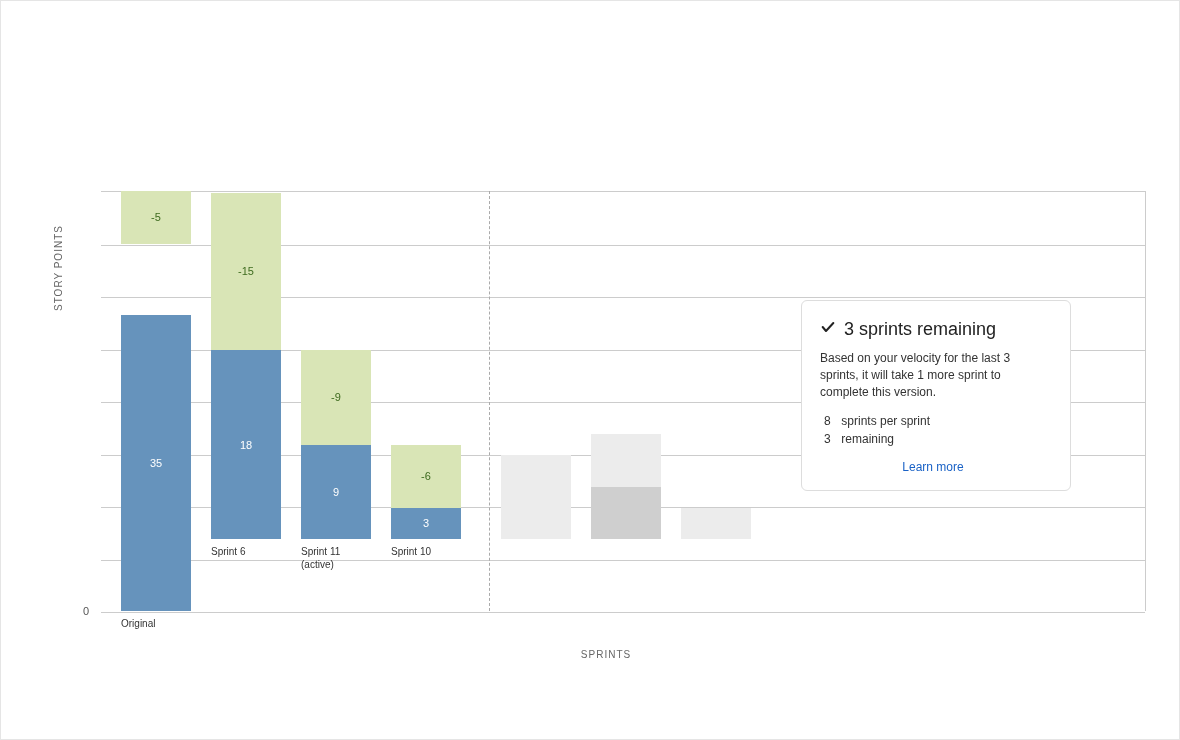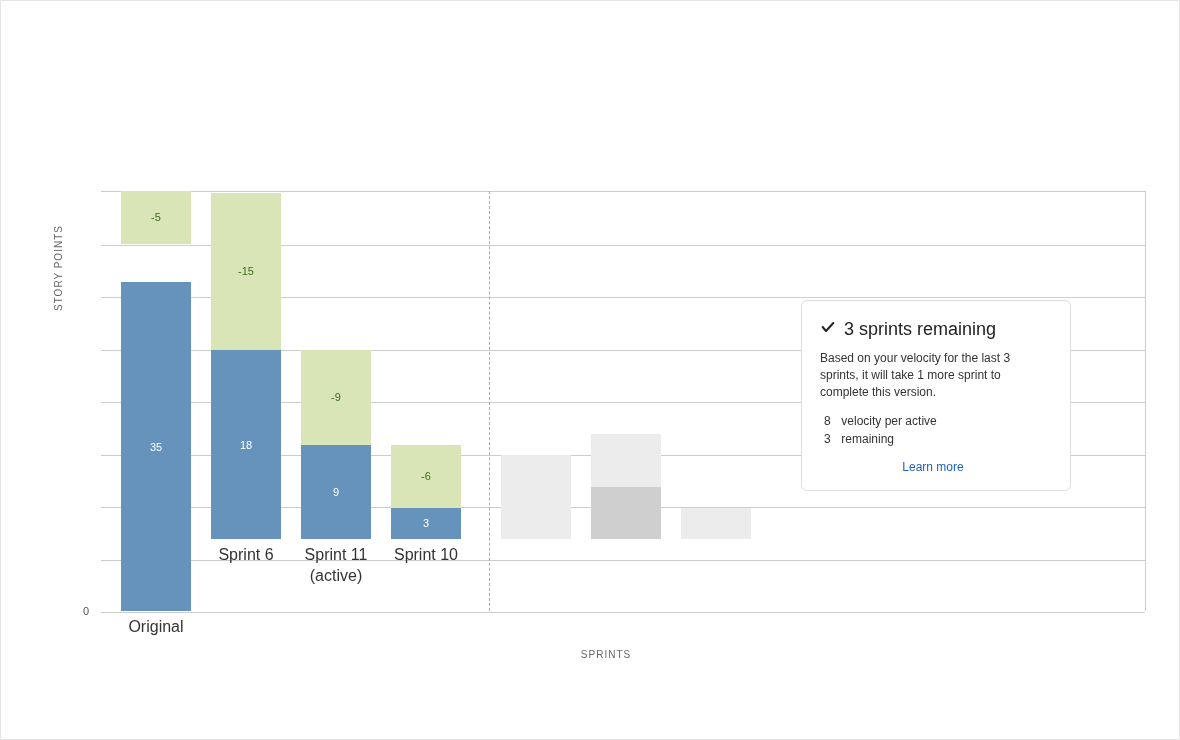--- a/index.html
+++ b/index.html
@@ -87,22 +87,22 @@
     text-align: center;
     font-size: 11px;
   }
   .val-white { color: #fff; }
   .val-green { color: #3e6b1f; }
   .bar-label {
     position: absolute;
     top: 100%;
     width: 100%;
     margin-top: 6px;
-    text-align: center;
-    font-size: 16px;
+    text-align: left;
+    font-size: 10px;
     color: #333;
     line-height: 1.3;
   }
   .y-zero {
     position: absolute;
     left: 22px;
     top: 414px;
     font-size: 11px;
     color: #555;
   }
@@ -186,21 +186,21 @@
       <div class="grid-line" style="top:315px"></div>
       <div class="grid-line" style="top:367.5px"></div>
       <div class="grid-line" style="top:420px"></div>
     </div>
 
     <div class="divider-dash" style="left:428px"></div>
 
     <div class="bars-area">
 
       <div class="bar-group" style="left:20px; height:420px">
-        <div class="bar-seg seg-blue" style="bottom:0;   height:329px">
+        <div class="bar-seg seg-blue" style="bottom:0;   height:296px">
           <div class="bar-val val-white" style="top:50%; transform:translateY(-50%)">35</div>
         </div>
         <div class="bar-seg seg-green" style="bottom:367.5px; height:52.5px">
           <div class="bar-val val-green" style="top:50%; transform:translateY(-50%)">-5</div>
         </div>
         <div class="bar-label" style="top:420px">Original</div>
       </div>
 
       <div class="bar-group" style="left:110px; height:420px">
         <div class="bar-seg seg-blue" style="bottom:72px; height:189px">
@@ -256,21 +256,21 @@
         <svg viewBox="0 0 24 24" fill="none" stroke="#222" stroke-width="3" stroke-linecap="round" stroke-linejoin="round">
             <polyline points="4 12 9 18 20 6"></polyline>
           </svg>
       </span>
       <span>3 sprints remaining</span>
     </div>
     <div class="card-text">Based on your velocity for the last 3 sprints, it will take 1 more sprint to complete this version.</div>
     <div class="card-stat">
       <div>
         <span class="num">8</span>
-        <span>velocity per active</span>
+        <span>sprints per sprint</span>
       </div>
       <div>
         <span class="num">3</span>
         <span>remaining</span>
       </div>
     </div>
     <div class="card-link">Learn more</div>
   </div>
 
 </div>

